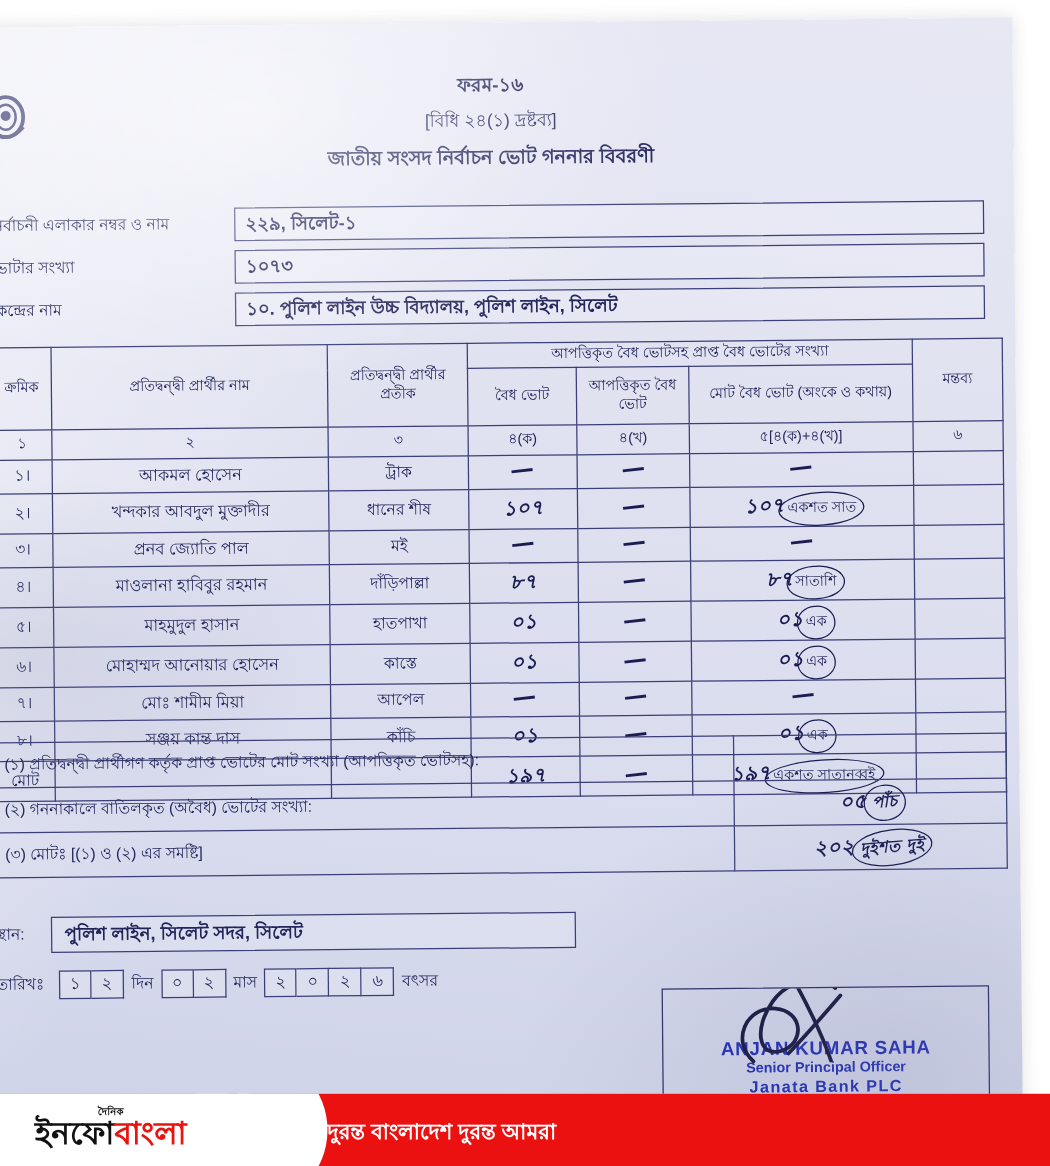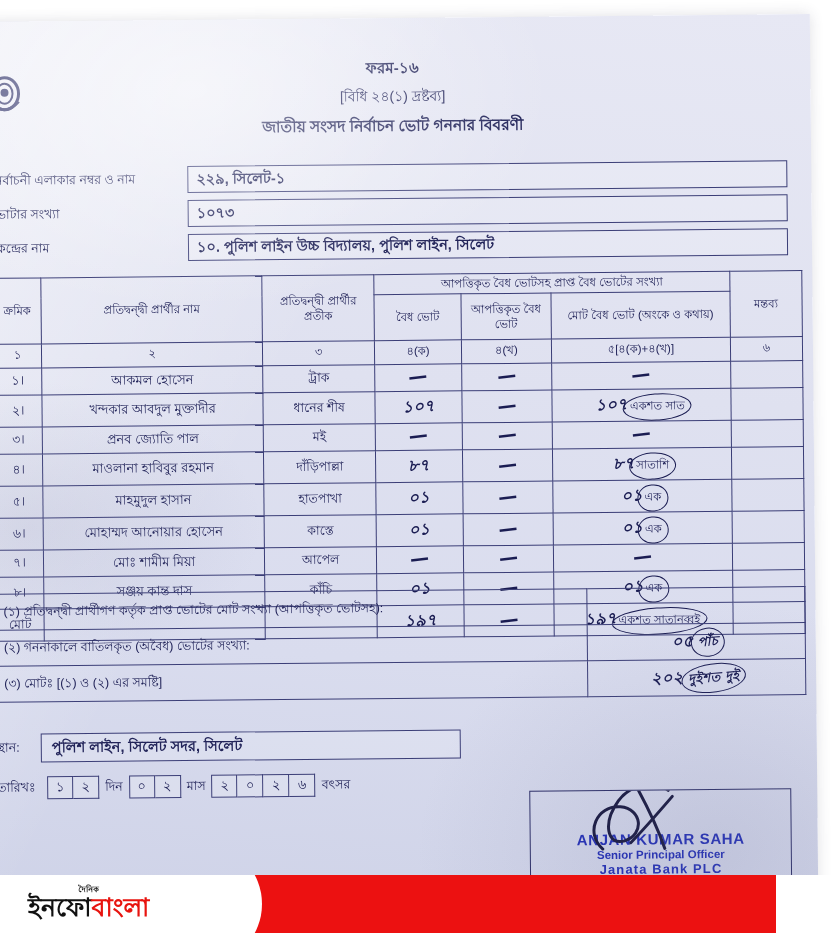--- a/index.html
+++ b/index.html
@@ -158,21 +158,21 @@
     color: #1f2bb5;
     overflow: hidden;
   }
   .stamp .nm { font-size: 15px; font-weight: bold; letter-spacing: .6px; margin-top: 40px; }
   .stamp .r2 { font-size: 11.5px; font-weight: bold; margin-top: 1px; }
   .stamp .r3 { font-size: 13px; font-weight: bold; letter-spacing: 1.1px; margin-top: 1px; }
   .sigpath { position:absolute; left: 42px; top: -20px; pointer-events:none; }
 
   
   #banner {
-    position: absolute; left: 0; top: 875px; width: 776px; height: 58px;
+    position: absolute; left: 0; top: 875px; width: 840px; height: 58px;
     background: #ec1111;
     overflow: hidden;
   }
   #bannerWhite {
     position:absolute; left:-60px; top:-14px;
     width: 300px; height: 86px;
     background: #ffffff;
     border-radius: 0 50% 50% 0 / 0 50% 50% 0;
   }
   #bannerArc {
@@ -405,13 +405,14 @@
 <div id="banner">
   <div id="bannerArc"></div>
   <div id="bannerWhite"></div>
   <div id="bannerWhite2"></div>
   <div class="logo">
     <div class="tiny">দৈনিক</div>
     <div class="big">
       <span class="k">ইনফো</span><span class="r">বাংলা</span>
     </div>
   </div>
+  <div class="tagline">দুরন্ত বাংলাদেশ দুরন্ত আমরা</div>
 </div>
 
 </body></html>

